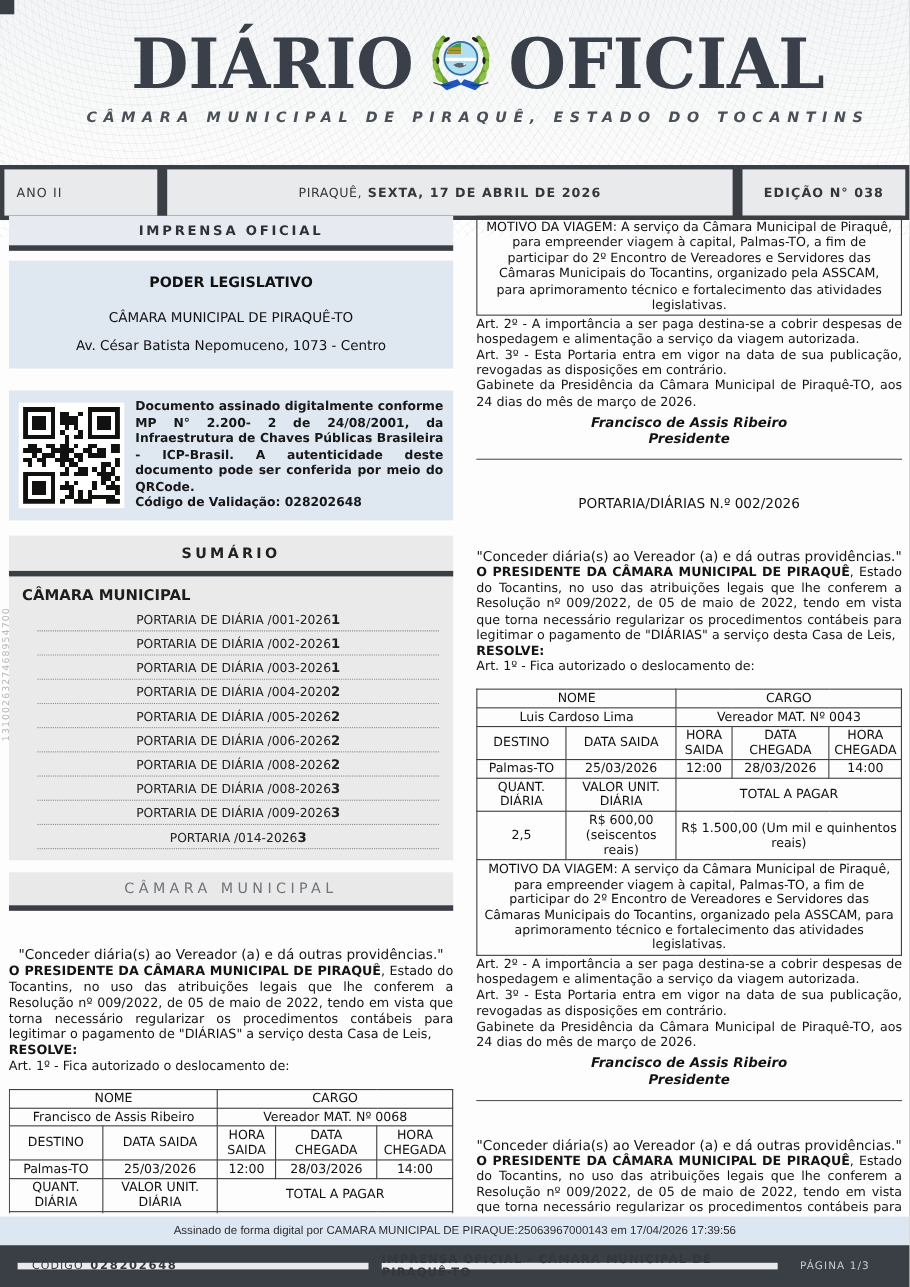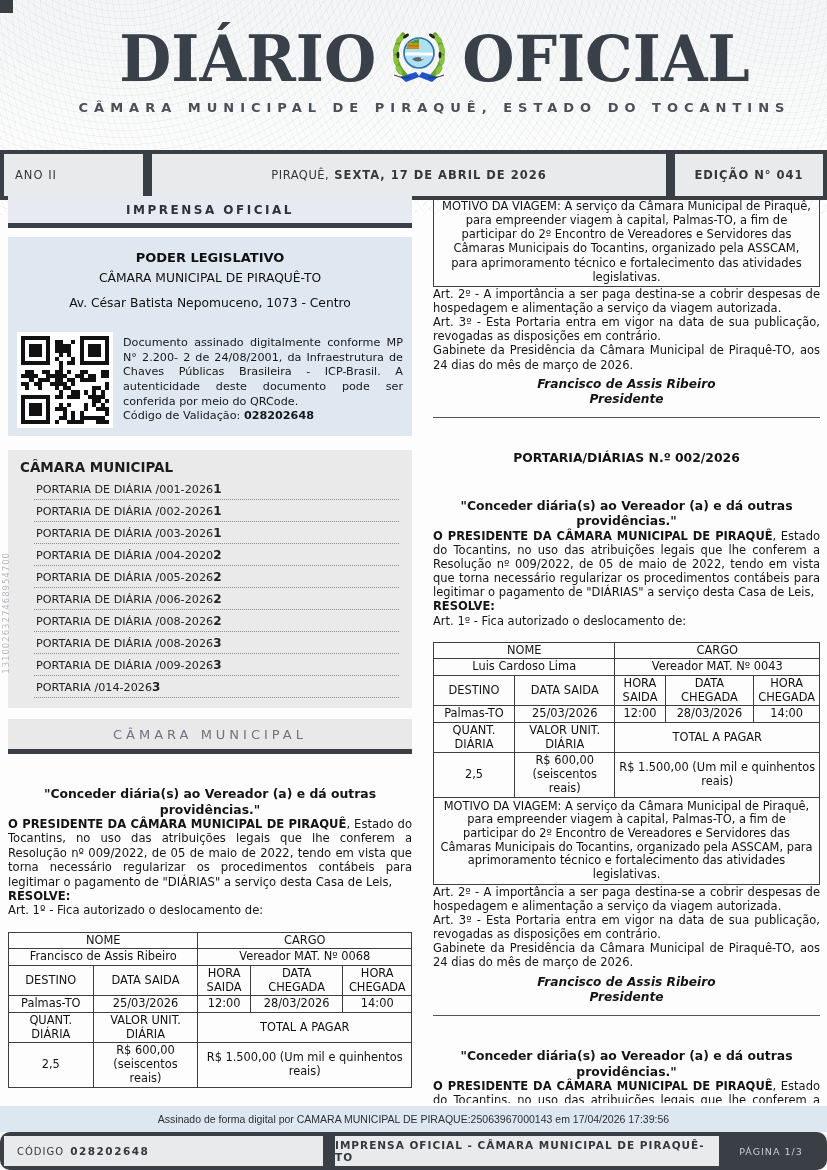--- a/index.html
+++ b/index.html
@@ -12,78 +12,78 @@
       repeating-radial-gradient(circle at 95% -40%, rgba(60,70,80,0.04) 0 1px, transparent 1px 6px),
       linear-gradient(#f4f5f6,#ffffff);}
   .corner{position:absolute;top:0;left:0;width:13px;height:13px;background:#3a3e45;}
 
   
   .masthead{position:relative;text-align:center;padding-top:27px;padding-left:42px;}
   .mast-row{display:flex;justify-content:center;align-items:center;gap:8px;}
   .mast-word{font-family:"DejaVu Serif",serif;font-weight:bold;font-size:60px;line-height:1;
              color:#394049;letter-spacing:0px;transform:scaleY(1.05);}
   .crest{width:66px;height:64px;flex:none;margin:0 2px;}
-  .subtitle{margin-top:9px;font-size:13px;font-weight:bold;letter-spacing:6px;color:#4a5058;}
+  .subtitle{margin-top:9px;font-size:13px;font-weight:bold;letter-spacing:6px;color:#4a5058;font-style:italic;}
 
   
   .infobar{position:absolute;top:150px;left:0;right:0;height:50px;background:#3a3e45;
            display:flex;align-items:stretch;padding:4px;box-sizing:border-box;gap:9px;}
   .ib-box{background:#e9eaeb;display:flex;align-items:center;font-size:11.5px;color:#34383d;}
   .ib-left{width:128px;padding-left:11px;letter-spacing:1px;}
   .ib-center{flex:1;justify-content:center;letter-spacing:.5px;}
   .ib-center b{margin-left:5px;letter-spacing:1px;}
   .ib-right{width:148px;justify-content:center;font-weight:bold;letter-spacing:1px;}
 
   
   .main{position:absolute;top:196px;left:8px;right:7px;bottom:67px;display:flex;gap:21px;overflow:hidden;}
   .col-left{width:404px;flex:none;}
   .col-right{flex:1;min-width:0;}
 
   .bar{background:#e7ebf1;border-bottom:5px solid #3a3e45;text-align:center;font-weight:bold;
        font-size:12px;letter-spacing:2.5px;color:#2e3237;padding:7px 0 6px;}
   .blue{background:#dfe7f0;margin-top:9px;text-align:center;padding:13px 10px 14px;color:#111;}
-  .blue .t1{font-weight:bold;font-size:13px;margin-bottom:6px;}
+  .blue .t1{font-weight:bold;font-size:13px;margin-bottom:17px;}
   .blue .t2{font-size:12.3px;margin-bottom:11px;}
   .blue .t3{font-size:12.3px;}
-  .qrblock{background:#dfe7f0;margin-top:0;padding:8px 9px;display:flex;gap:10px;align-items:center;}
+  .qrblock{background:#dfe7f0;margin-top:20px;padding:8px 9px;display:flex;gap:10px;align-items:center;font-weight:bold;}
   .qrbox{width:96px;height:96px;background:#fff;flex:none;display:flex;align-items:center;justify-content:center;}
   .qrtext{font-size:11.2px;line-height:1.3;color:#16181a;text-align:justify;}
 
   .sumario{background:#eaeaea;margin-top:14px;padding-bottom:10px;}
   .sumtitle{text-align:center;font-weight:bold;font-size:13px;letter-spacing:3px;color:#222;
             padding:9px 0 8px;border-bottom:5px solid #3a3e45;}
   .sumsection{font-weight:bold;font-size:13.5px;padding:9px 12px 3px;color:#1d1d1d;}
-  .sumitem{display:flex;justify-content:flex-start;align-items:flex-end;margin:0 13px 0 26px;
+  .sumitem{display:flex;justify-content:center;align-items:flex-end;margin:0 13px 0 26px;
            padding:4px 2px 3px;border-bottom:1px dotted #8a8a8a;font-size:11.2px;color:#222;}
   .sumpage{font-weight:bold;font-size:12px;}
 
   .secheader{margin-top:11px;background:#e9e9e9;border-bottom:5px solid #3a3e45;text-align:center;
              color:#6f747b;font-size:13px;letter-spacing:4px;padding:8px 0 7px;}
 
   .doc{margin-top:8px;font-size:11.6px;line-height:1.24;color:#141414;}
-  .doc-title{text-align:center;font-weight:bold;font-size:12.4px;line-height:1.25;margin-top:32px;}
+  .doc-title{text-align:center;font-weight:normal;font-size:12.4px;line-height:1.25;margin-top:32px;}
   .just{text-align:justify;margin:0;}
   .bold{font-weight:bold;}
   .rdoc{font-size:11.5px;line-height:1.23;}
 
   table.diaria{width:100%;border-collapse:collapse;margin-top:14px;font-size:11.4px;color:#111;}
   table.diaria td{border:1px solid #3f3f3f;text-align:center;padding:1px 2px;vertical-align:middle;line-height:1.2;}
   .motivo-cell{padding:2px 5px !important;}
   .motivo-box{border:1px solid #3f3f3f;text-align:center;padding:2px 6px;font-size:11.5px;line-height:1.23;}
   .sig{text-align:center;font-weight:bold;font-style:italic;font-size:12.2px;line-height:1.25;margin-top:5px;}
   .sep{border:none;border-top:1px solid #555;margin:10px 0 12px;}
 
   .watermark{position:absolute;left:1px;top:552px;writing-mode:vertical-rl;transform:rotate(180deg);
              font-size:8.5px;letter-spacing:1px;color:#b4b7bb;}
 
   .sigstrip{position:absolute;left:0;right:0;bottom:38px;height:26px;background:#dce7f2;
             font-family:"Liberation Sans",sans-serif;font-size:10.5px;color:#2b2f33;
             display:flex;align-items:center;justify-content:center;}
   .footer{position:absolute;left:0;right:0;bottom:0;height:38px;background:#3a3e45;
-          display:flex;align-items:stretch;padding:4px;box-sizing:border-box;border-radius:10px;}
+          display:flex;align-items:stretch;padding:16px;box-sizing:border-box;}
   .ft-box{background:#e9eaeb;display:flex;align-items:center;font-size:10px;color:#34383d;}
   .ft-left{width:306px;padding-left:13px;letter-spacing:1px;gap:6px;}
   .ft-left b{font-size:10.5px;letter-spacing:1.5px;}
   .ft-center{flex:1;margin-left:12px;justify-content:center;font-weight:bold;font-size:10.5px;letter-spacing:1px;}
   .ft-right{width:104px;background:transparent;color:#c9ccd0;justify-content:center;font-size:9.5px;letter-spacing:1px;}
 </style>
 </head>
 <body>
 
 <div class="page">
@@ -130,21 +130,21 @@
     </div>
     <div class="subtitle">CÂMARA MUNICIPAL DE PIRAQUÊ, ESTADO DO TOCANTINS</div>
   </div>
 
   <div class="infobar">
     <div class="ib-box ib-left">ANO II</div>
     <div class="ib-box ib-center">
       <span>PIRAQUÊ,</span>
       <b>SEXTA, 17 DE ABRIL DE 2026</b>
     </div>
-    <div class="ib-box ib-right">EDIÇÃO N° 041</div>
+    <div class="ib-box ib-right">EDIÇÃO N° 038</div>
   </div>
 
   <div class="main">
 
     <div class="col-left">
       <div class="bar">IMPRENSA OFICIAL</div>
 
       <div class="blue">
         <div class="t1">PODER LEGISLATIVO</div>
         <div class="t2">CÂMARA MUNICIPAL DE PIRAQUÊ-TO</div>
@@ -293,20 +293,21 @@
         </div>
         <div class="qrtext">
           <span>Documento assinado digitalmente conforme MP N° 2.200- 2 de 24/08/2001, da Infraestrutura de Chaves Públicas Brasileira - ICP-Brasil.</span>
           <span>A autenticidade deste documento pode ser conferida por meio do QRCode.</span>
           <br>
           <span>Código de Validação: </span><b>028202648</b>
         </div>
       </div>
 
       <div class="sumario">
+        <div class="sumtitle">SUMÁRIO</div>
         <div class="sumsection">CÂMARA MUNICIPAL</div>
         <div class="sumitem">
             <span>PORTARIA DE DIÁRIA /001-2026</span>
             <span class="sumpage">1</span>
           </div>
         <div class="sumitem">
             <span>PORTARIA DE DIÁRIA /002-2026</span>
             <span class="sumpage">1</span>
           </div>
         <div class="sumitem">

